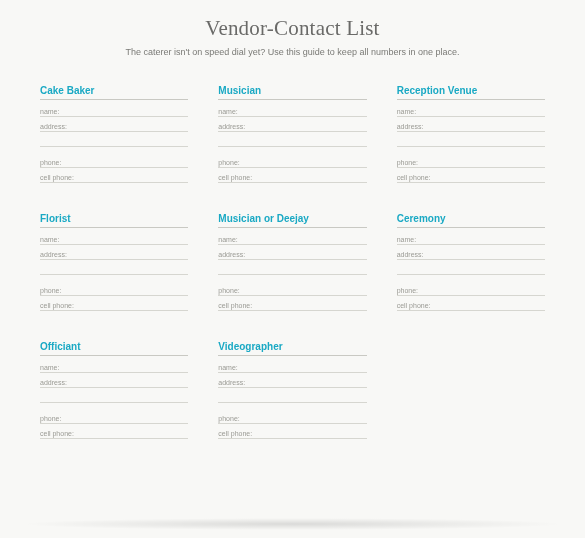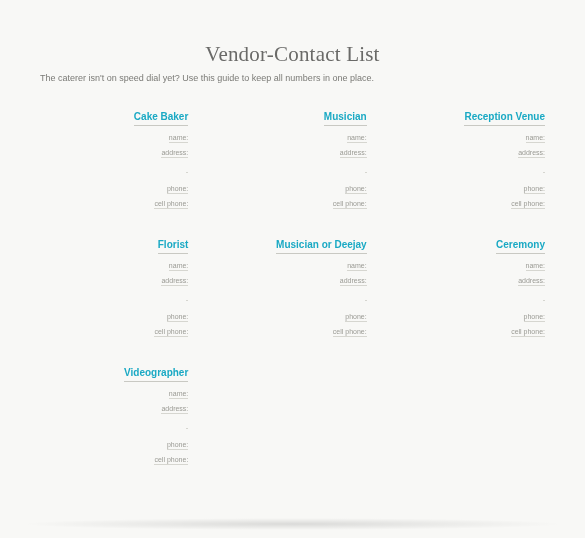--- a/index.html
+++ b/index.html
@@ -7,21 +7,21 @@
     width: 585px;
     height: 538px;
     background: #f8f8f6;
     font-family: "Helvetica Neue", Arial, sans-serif;
     overflow: hidden;
   }
   .page {
     width: 585px;
     height: 538px;
     background: #f8f8f6;
-    padding: 42px 40px 20px 40px;
+    padding: 16px 40px 20px 40px;
     position: relative;
   }
   .page::after {
     content: "";
     position: absolute;
     right: 12px;
     bottom: 10px;
     left: 12px;
     height: 18px;
     box-shadow: 0 6px 8px rgba(0,0,0,0.15);
@@ -31,35 +31,34 @@
   .title {
     text-align: center;
     font-size: 21px;
     font-weight: 300;
     color: #6a6a68;
     letter-spacing: 0.2px;
     margin-bottom: 6px;
     font-family: Georgia, "Times New Roman", serif;
   }
   .subtitle {
-    text-align: left;
+    text-align: center;
     font-size: 9px;
     color: #7a7a76;
     margin-bottom: 28px;
   }
   .grid {
     display: grid;
     grid-template-columns: repeat(3, 1fr);
     column-gap: 30px;
     row-gap: 28px;
   }
   .card {
     display: flex;
     flex-direction: column;
-    align-items: flex-end;
   }
   .vendor-title {
     color: #1aa9c4;
     font-size: 10px;
     font-weight: 600;
     border-bottom: 1px solid #c9c9c3;
     padding-bottom: 3px;
     margin-bottom: 4px;
   }
   .row {
@@ -212,20 +211,39 @@
       <div class="gap"></div>
       <div class="row">
           <span class="lbl">phone:</span>
         </div>
       <div class="row">
           <span class="lbl">cell phone:</span>
         </div>
     </div>
 
 
+    <div class="card">
+      <div class="vendor-title">Officiant</div>
+      <div class="row">
+          <span class="lbl">name:</span>
+        </div>
+      <div class="row">
+          <span class="lbl">address:</span>
+        </div>
+      <div class="row blank">
+          <span class="lbl">.</span>
+        </div>
+      <div class="gap"></div>
+      <div class="row">
+          <span class="lbl">phone:</span>
+        </div>
+      <div class="row">
+          <span class="lbl">cell phone:</span>
+        </div>
+    </div>
 
     <div class="card">
       <div class="vendor-title">Videographer</div>
       <div class="row">
           <span class="lbl">name:</span>
         </div>
       <div class="row">
           <span class="lbl">address:</span>
         </div>
       <div class="row blank">

